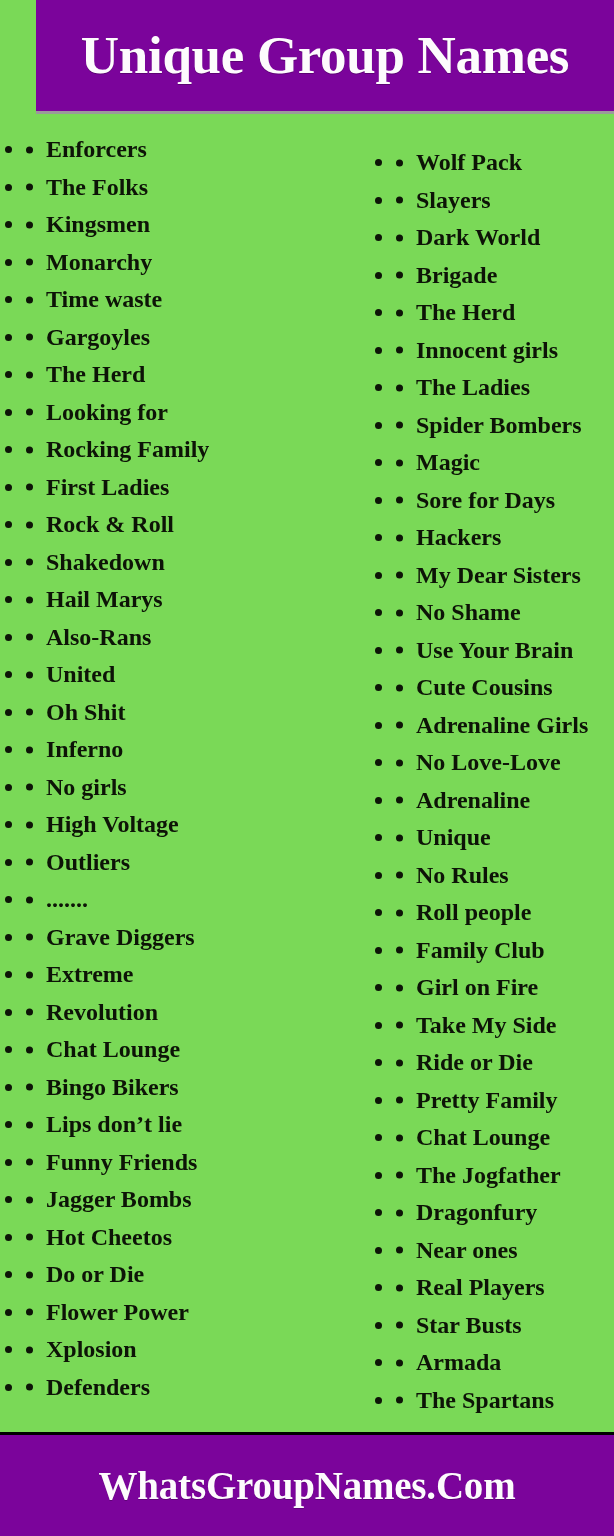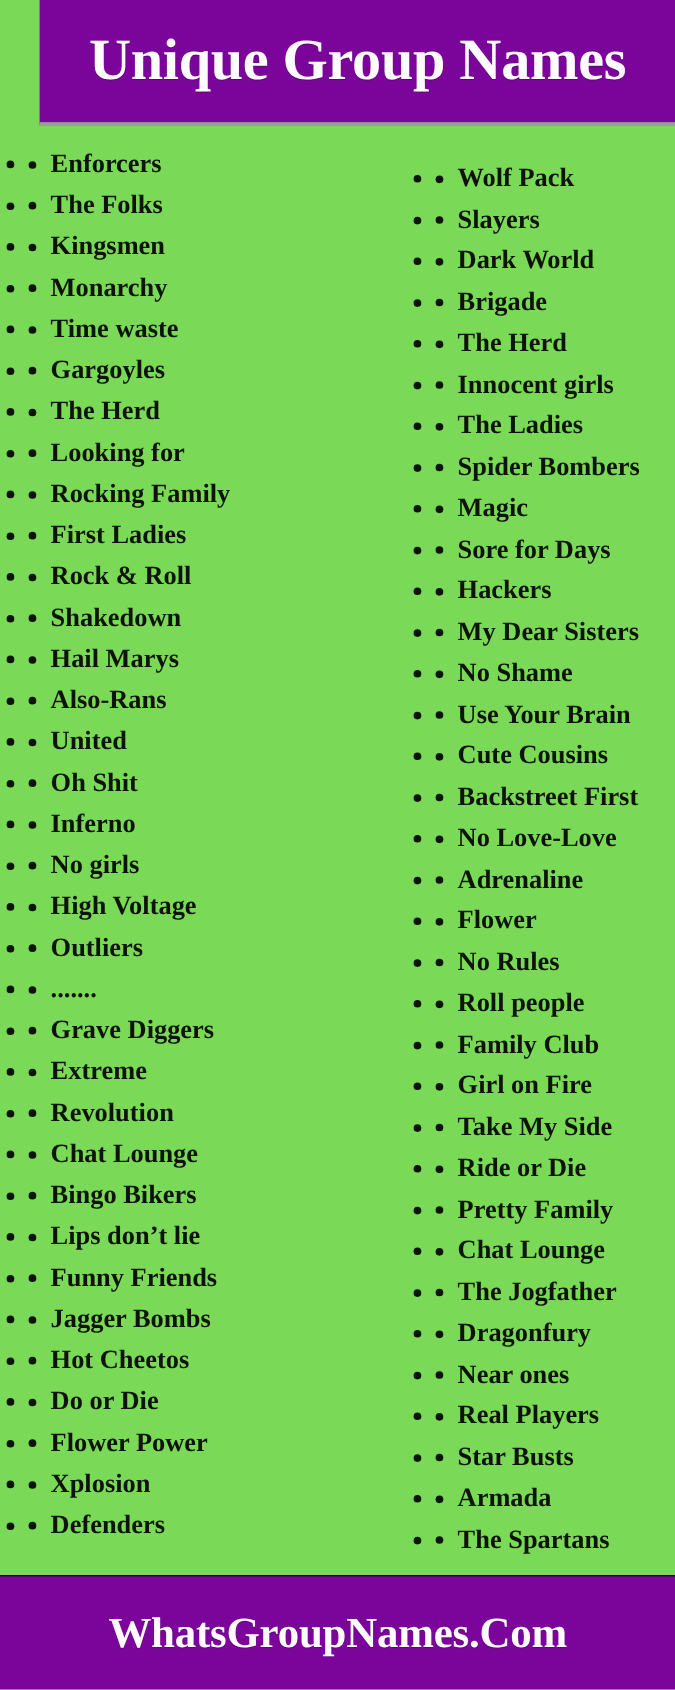--- a/index.html
+++ b/index.html
@@ -94,21 +94,21 @@
   }
 
   
   .footer {
     background: #7b049b;
     height: 104px;
     flex: 0 0 104px;
     display: flex;
     align-items: center;
     justify-content: center;
-    border-top: 1px solid #000000;
+    border-top: 3px solid #000000;
   }
 
   .footer-title {
     color: #fdfbfd;
     font-family: "Liberation Serif", "DejaVu Serif", serif;
     font-weight: 700;
     font-size: 39px;
     letter-spacing: -0.2px;
     line-height: 1;
     white-space: nowrap;
@@ -172,24 +172,24 @@
         <li class="name-item"><span class="label">Innocent girls</span></li>
         <li class="name-item"><span class="label">The Ladies</span></li>
         <li class="name-item"><span class="label">Spider Bombers</span></li>
         <li class="name-item"><span class="label">Magic</span></li>
         <li class="name-item"><span class="label">Sore for Days</span></li>
         <li class="name-item"><span class="label">Hackers</span></li>
         <li class="name-item"><span class="label">My Dear Sisters</span></li>
         <li class="name-item"><span class="label">No Shame</span></li>
         <li class="name-item"><span class="label">Use Your Brain</span></li>
         <li class="name-item"><span class="label">Cute Cousins</span></li>
-        <li class="name-item"><span class="label">Backstreet First</span></li>
+        <li class="name-item"><span class="label">Adrenaline Girls</span></li>
         <li class="name-item"><span class="label">No Love-Love</span></li>
         <li class="name-item"><span class="label">Adrenaline</span></li>
-        <li class="name-item"><span class="label">Flower</span></li>
+        <li class="name-item"><span class="label">Unique</span></li>
         <li class="name-item"><span class="label">No Rules</span></li>
         <li class="name-item"><span class="label">Roll people</span></li>
         <li class="name-item"><span class="label">Family Club</span></li>
         <li class="name-item"><span class="label">Girl on Fire</span></li>
         <li class="name-item"><span class="label">Take My Side</span></li>
         <li class="name-item"><span class="label">Ride or Die</span></li>
         <li class="name-item"><span class="label">Pretty Family</span></li>
         <li class="name-item"><span class="label">Chat Lounge</span></li>
         <li class="name-item"><span class="label">The Jogfather</span></li>
         <li class="name-item"><span class="label">Dragonfury</span></li>

